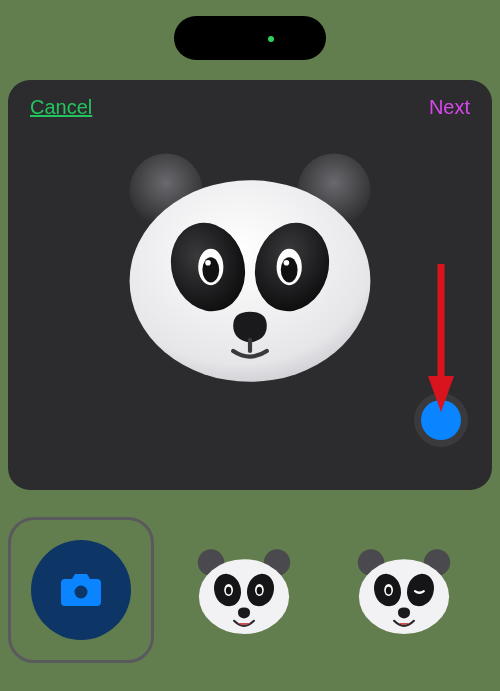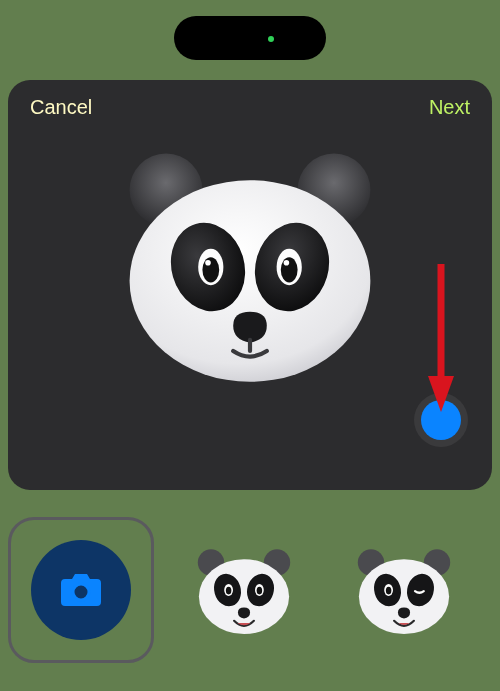--- a/index.html
+++ b/index.html
@@ -48,25 +48,26 @@
     overflow: hidden;
   }
   .modal-header {
     display: flex;
     justify-content: space-between;
     align-items: center;
     padding: 16px 22px 0 22px;
     font-size: 20px;
   }
   .cancel {
-    color: #fef9c3;
+    color: #22c55e;
     cursor: pointer;
+    text-decoration: underline;
   }
   .next {
-    color: #bef264;
+    color: #d946ef;
     cursor: pointer;
   }
 
   
   .preview-area {
     position: relative;
     width: 100%;
     height: 350px;
   }
   .panda-lg {

